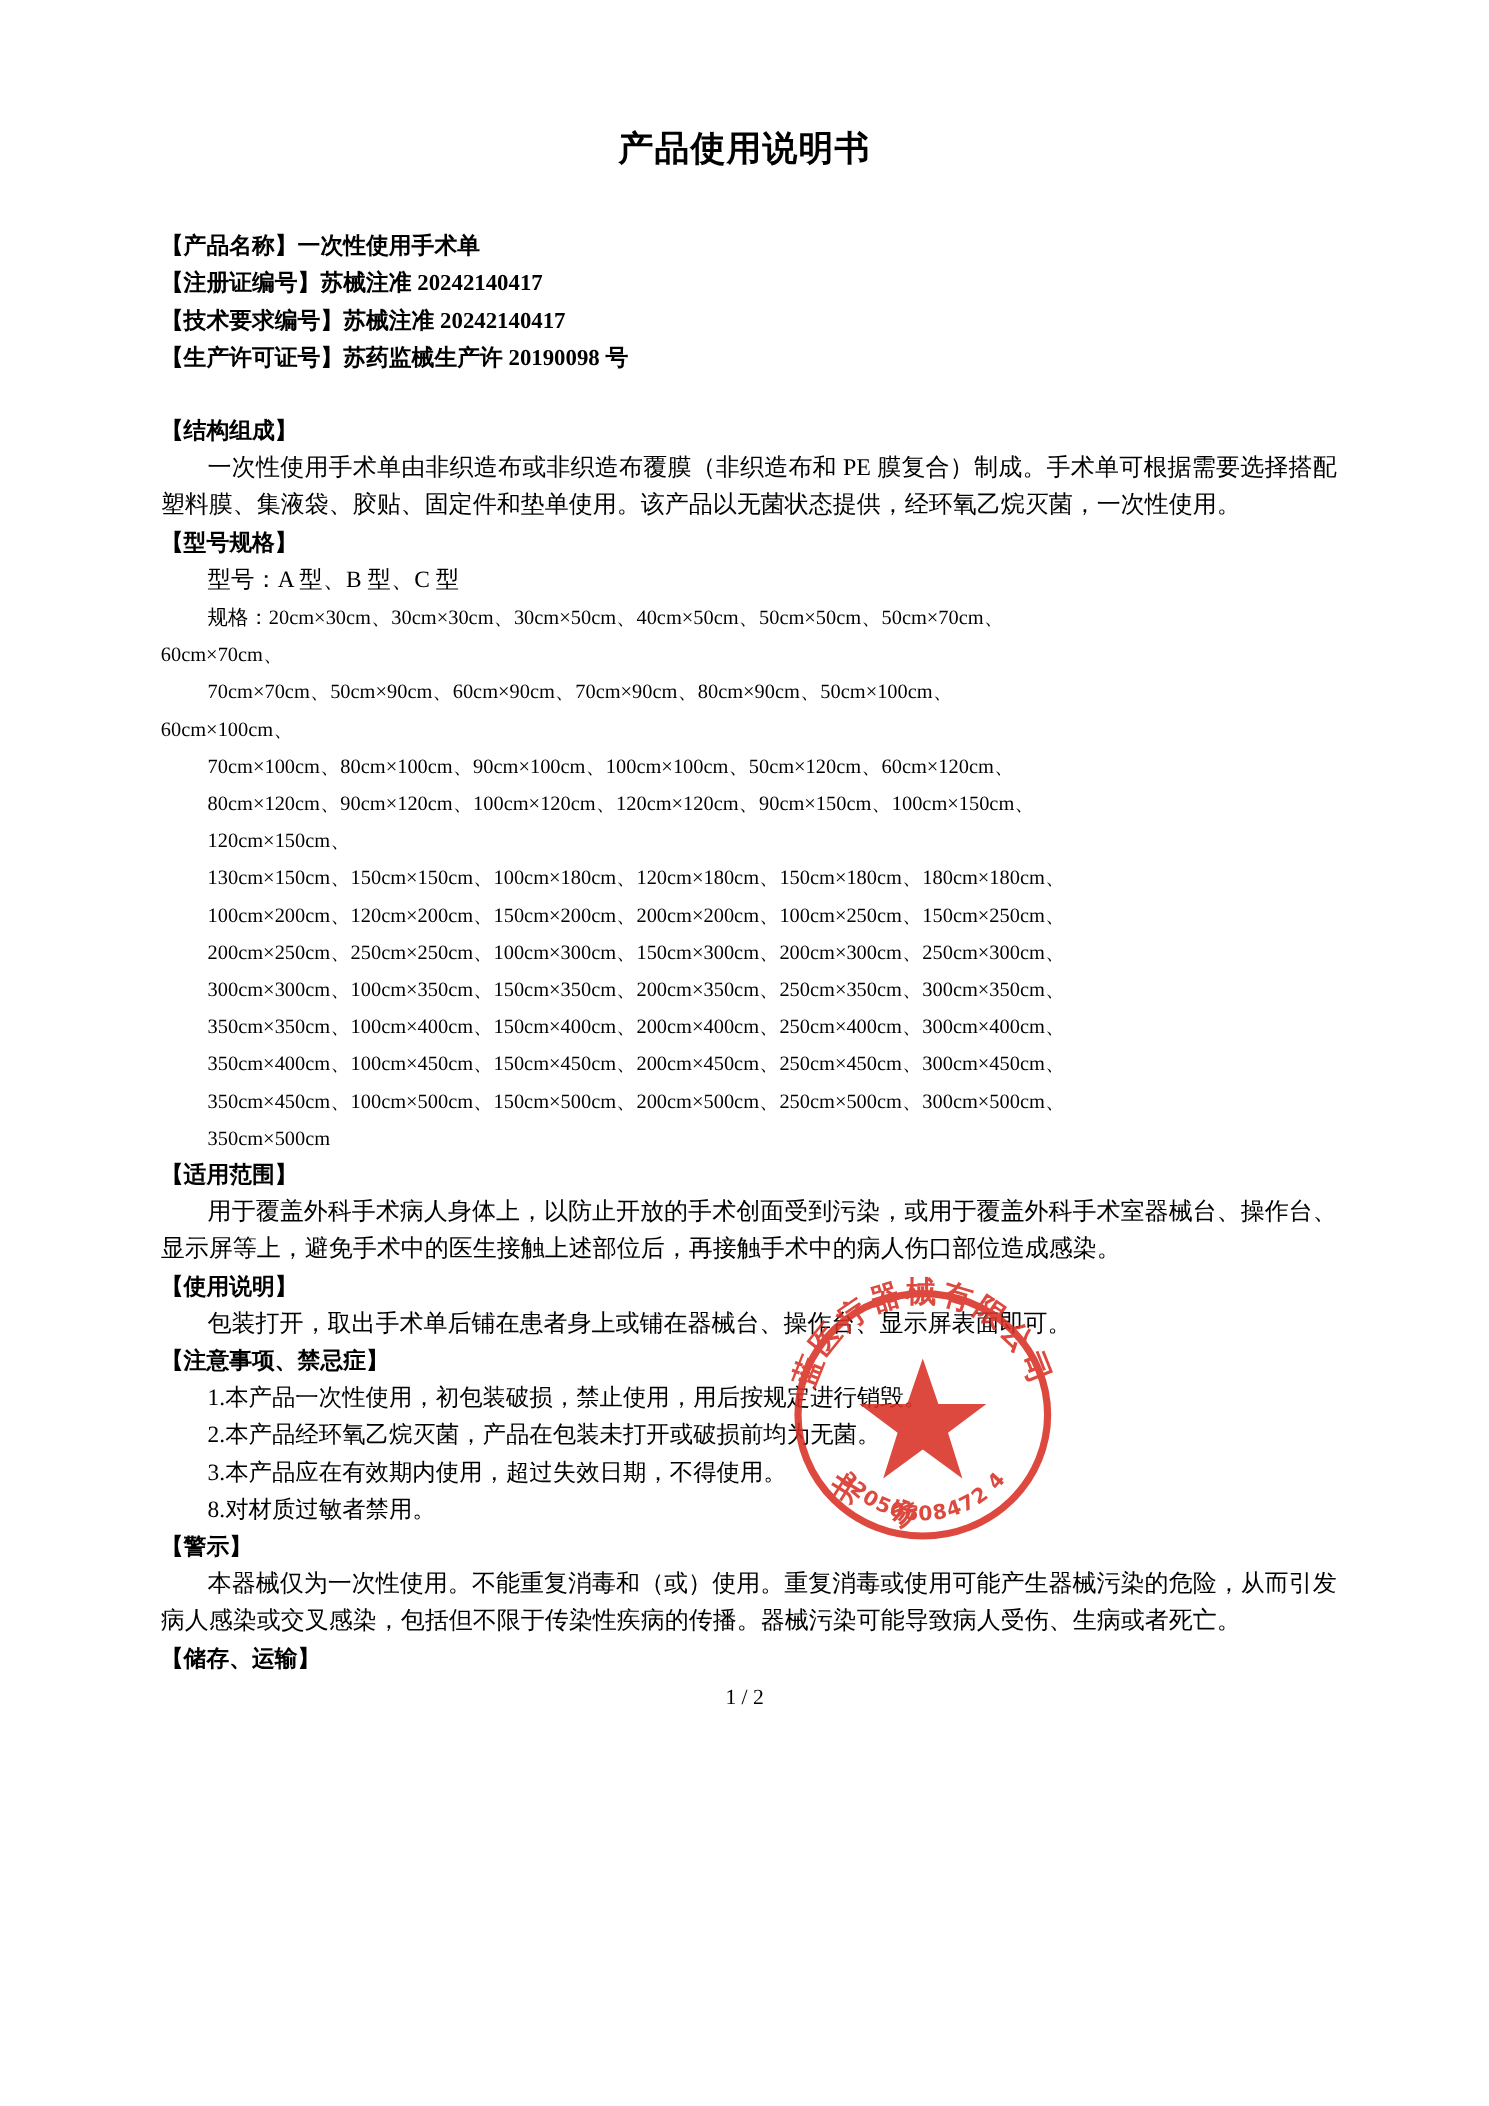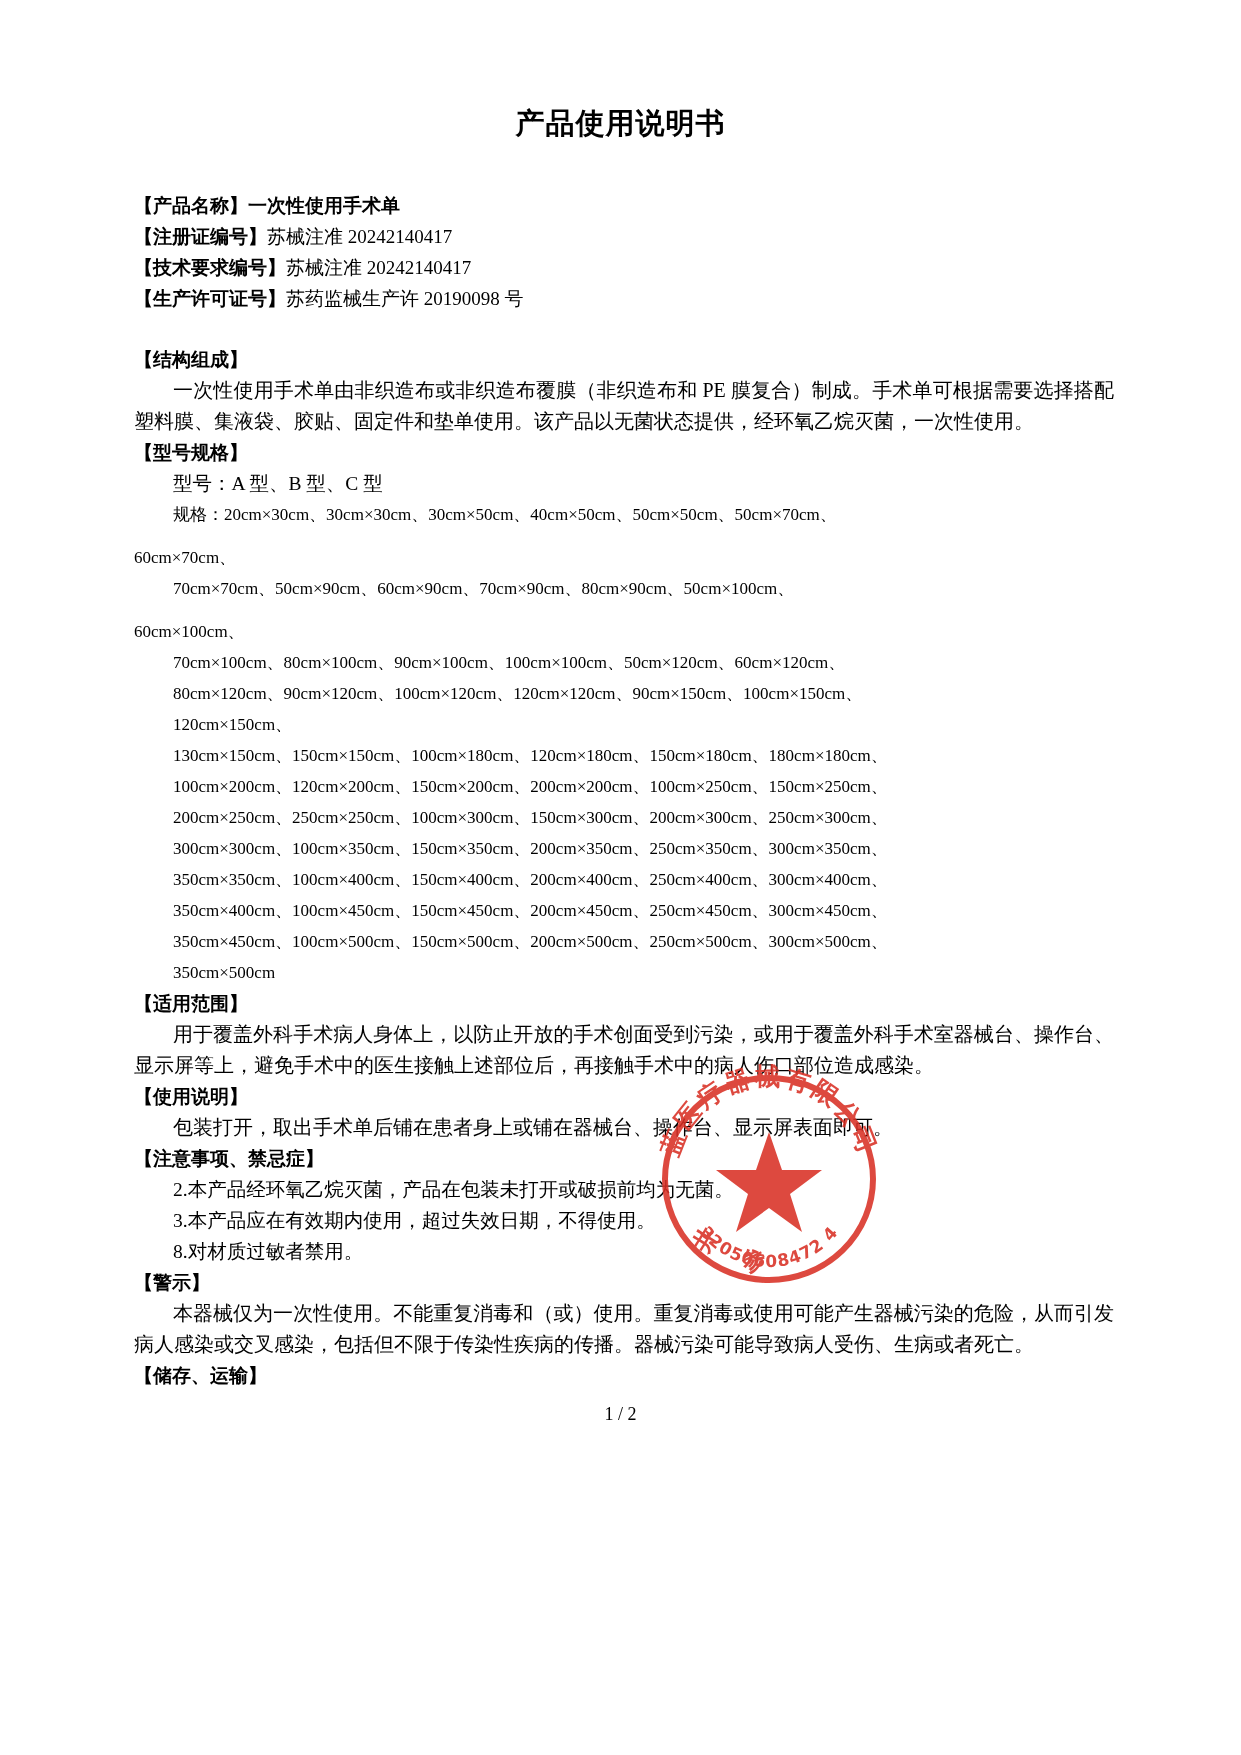--- a/index.html
+++ b/index.html
@@ -49,21 +49,21 @@
   .sec-head {
     font-family: "DejaVu Sans", "Liberation Sans", sans-serif;
     font-weight: bold;
     font-size: 19px;
     line-height: 31px;
     white-space: nowrap;
   }
 
   .sec-head .inline-val {
     font-family: "Liberation Serif", serif;
-    font-weight: normal;
+    font-weight: bold;
   }
 
   .sec-head .bold-val {
     font-family: "DejaVu Sans", "Liberation Sans", sans-serif;
     font-weight: bold;
   }
 
   
   .para {
     font-size: 20px;
@@ -81,21 +81,20 @@
 
   .spec-line {
     font-size: 17px;
     line-height: 31px;
     padding-left: 39px;
     white-space: nowrap;
   }
 
   .spec-line.flush {
     padding-left: 0;
-    margin-top: 12px;
   }
   .gap-md { height: 30px; }
 
   
   .stamp {
     position: absolute;
     left: 648px;
     top: 1058px;
     width: 242px;
     height: 242px;
@@ -160,20 +159,21 @@
     <div class="spec-line">350cm×450cm、100cm×500cm、150cm×500cm、200cm×500cm、250cm×500cm、300cm×500cm、</div>
     <div class="spec-line">350cm×500cm</div>
 
     <div class="sec-head">【适用范围】</div>
     <div class="para">用于覆盖外科手术病人身体上，以防止开放的手术创面受到污染，或用于覆盖外科手术室器械台、操作台、显示屏等上，避免手术中的医生接触上述部位后，再接触手术中的病人伤口部位造成感染。</div>
 
     <div class="sec-head">【使用说明】</div>
     <div class="para">包装打开，取出手术单后铺在患者身上或铺在器械台、操作台、显示屏表面即可。</div>
 
     <div class="sec-head">【注意事项、禁忌症】</div>
+    <div class="sub-line">1.本产品一次性使用，初包装破损，禁止使用，用后按规定进行销毁。</div>
     <div class="sub-line">2.本产品经环氧乙烷灭菌，产品在包装未打开或破损前均为无菌。</div>
     <div class="sub-line">3.本产品应在有效期内使用，超过失效日期，不得使用。</div>
     <div class="sub-line">8.对材质过敏者禁用。</div>
 
     <div class="sec-head">【警示】</div>
     <div class="para">本器械仅为一次性使用。不能重复消毒和（或）使用。重复消毒或使用可能产生器械污染的危险，从而引发病人感染或交叉感染，包括但不限于传染性疾病的传播。器械污染可能导致病人受伤、生病或者死亡。</div>
 
     <div class="sec-head">【储存、运输】</div>
 
   </div>

